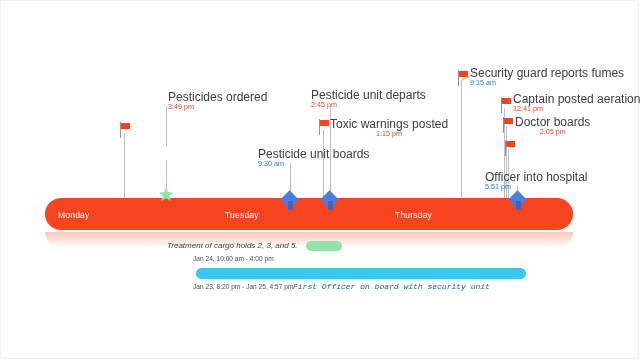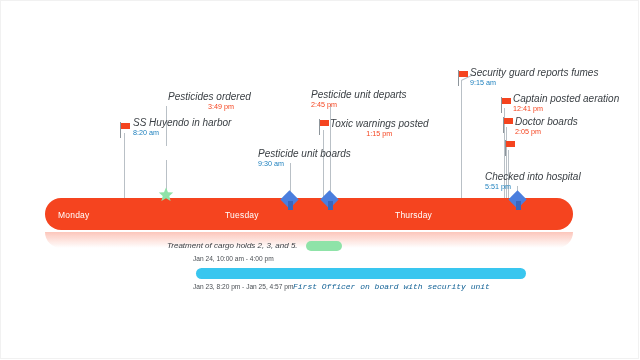--- a/index.html
+++ b/index.html
@@ -38,21 +38,21 @@
   .lead{position:absolute;width:1px;background:#b9c0c6;}
   .lead-d{position:absolute;background:#b9c0c6;height:1px;transform-origin:0 0;}
 
   
   .flag{position:absolute;width:12px;height:16px;}
   .flag .pole{position:absolute;left:0;top:0;width:1.2px;height:16px;background:#8d959b;}
   .flag .cloth{position:absolute;left:1.2px;top:0.5px;width:9px;height:6.5px;}
 
   
   .callout{position:absolute;white-space:nowrap;}
-  .callout .title{font-size:10px;color:#3b4045;line-height:10px;font-style:italic;}
+  .callout .title{font-size:12px;color:#3b4045;line-height:10px;}
   .callout .time{font-size:7.2px;line-height:9px;}
 
   
   .ms{position:absolute;width:16px;height:18px;}
   .ms .diamond{
     position:absolute;left:1px;top:0;width:13px;height:13px;
     transform:rotate(45deg);
   }
   .ms .stem{position:absolute;left:5.5px;top:8px;width:5px;height:9px;}
 
@@ -110,62 +110,58 @@
   </div>
   <div class="flag" style="left:503px;top:117px;">
     <div class="pole"></div>
       <div class="cloth" style="background:#f5441f;"></div>
   </div>
   <div class="flag" style="left:505px;top:140px;">
     <div class="pole"></div>
       <div class="cloth" style="background:#f5441f;"></div>
   </div>
 
-  <div class="callout" style="left:133px;top:118px;">
-    <div class="title">SS Huyendo in harbor</div>
-    <div class="time" style="color:#1b7fbd;">8:20 am</div>
-  </div>
 
 
   <div class="callout" style="left:168px;top:92px;">
     <div class="title">Pesticides ordered</div>
-    <div class="time" style="color:#f5441f;margin-left:40px;">3:49 pm</div>
+    <div class="time" style="color:#f5441f;">3:49 pm</div>
   </div>
 
   <div class="callout" style="left:258px;top:149px;">
     <div class="title">Pesticide unit boards</div>
     <div class="time" style="color:#1b7fbd;">9:30 am</div>
   </div>
 
   <div class="callout" style="left:330px;top:119px;text-align:center;">
     <div class="title">Toxic warnings posted</div>
     <div class="time" style="color:#f5441f;">1:15 pm</div>
   </div>
 
   <div class="callout" style="left:311px;top:90px;">
     <div class="title">Pesticide unit departs</div>
     <div class="time" style="color:#f5441f;">2:45 pm</div>
   </div>
 
   <div class="callout" style="left:485px;top:172px;">
-    <div class="title">Checked into hospital</div>
+    <div class="title">Officer into hospital</div>
     <div class="time" style="color:#1b7fbd;">5:51 pm</div>
   </div>
 
   <div class="callout" style="left:470px;top:68px;">
     <div class="title">Security guard reports fumes</div>
     <div class="time" style="color:#1b7fbd;">9:15 am</div>
   </div>
 
   <div class="callout" style="left:513px;top:94px;">
     <div class="title">Captain posted aeration</div>
     <div class="time" style="color:#f5441f;">12:41 pm</div>
   </div>
 
-  <div class="callout" style="left:515px;top:117px;">
+  <div class="callout" style="left:515px;top:117px;text-align:center;">
     <div class="title">Doctor boards</div>
     <div class="time" style="color:#f5441f;">2:05 pm</div>
   </div>
 
 
   <div class="bar"></div>
   <div class="bar-reflect"></div>
 
   <div class="bar-label" style="left:58px;">Monday</div>
   <div class="bar-label" style="left:225px;">Tuesday</div>

